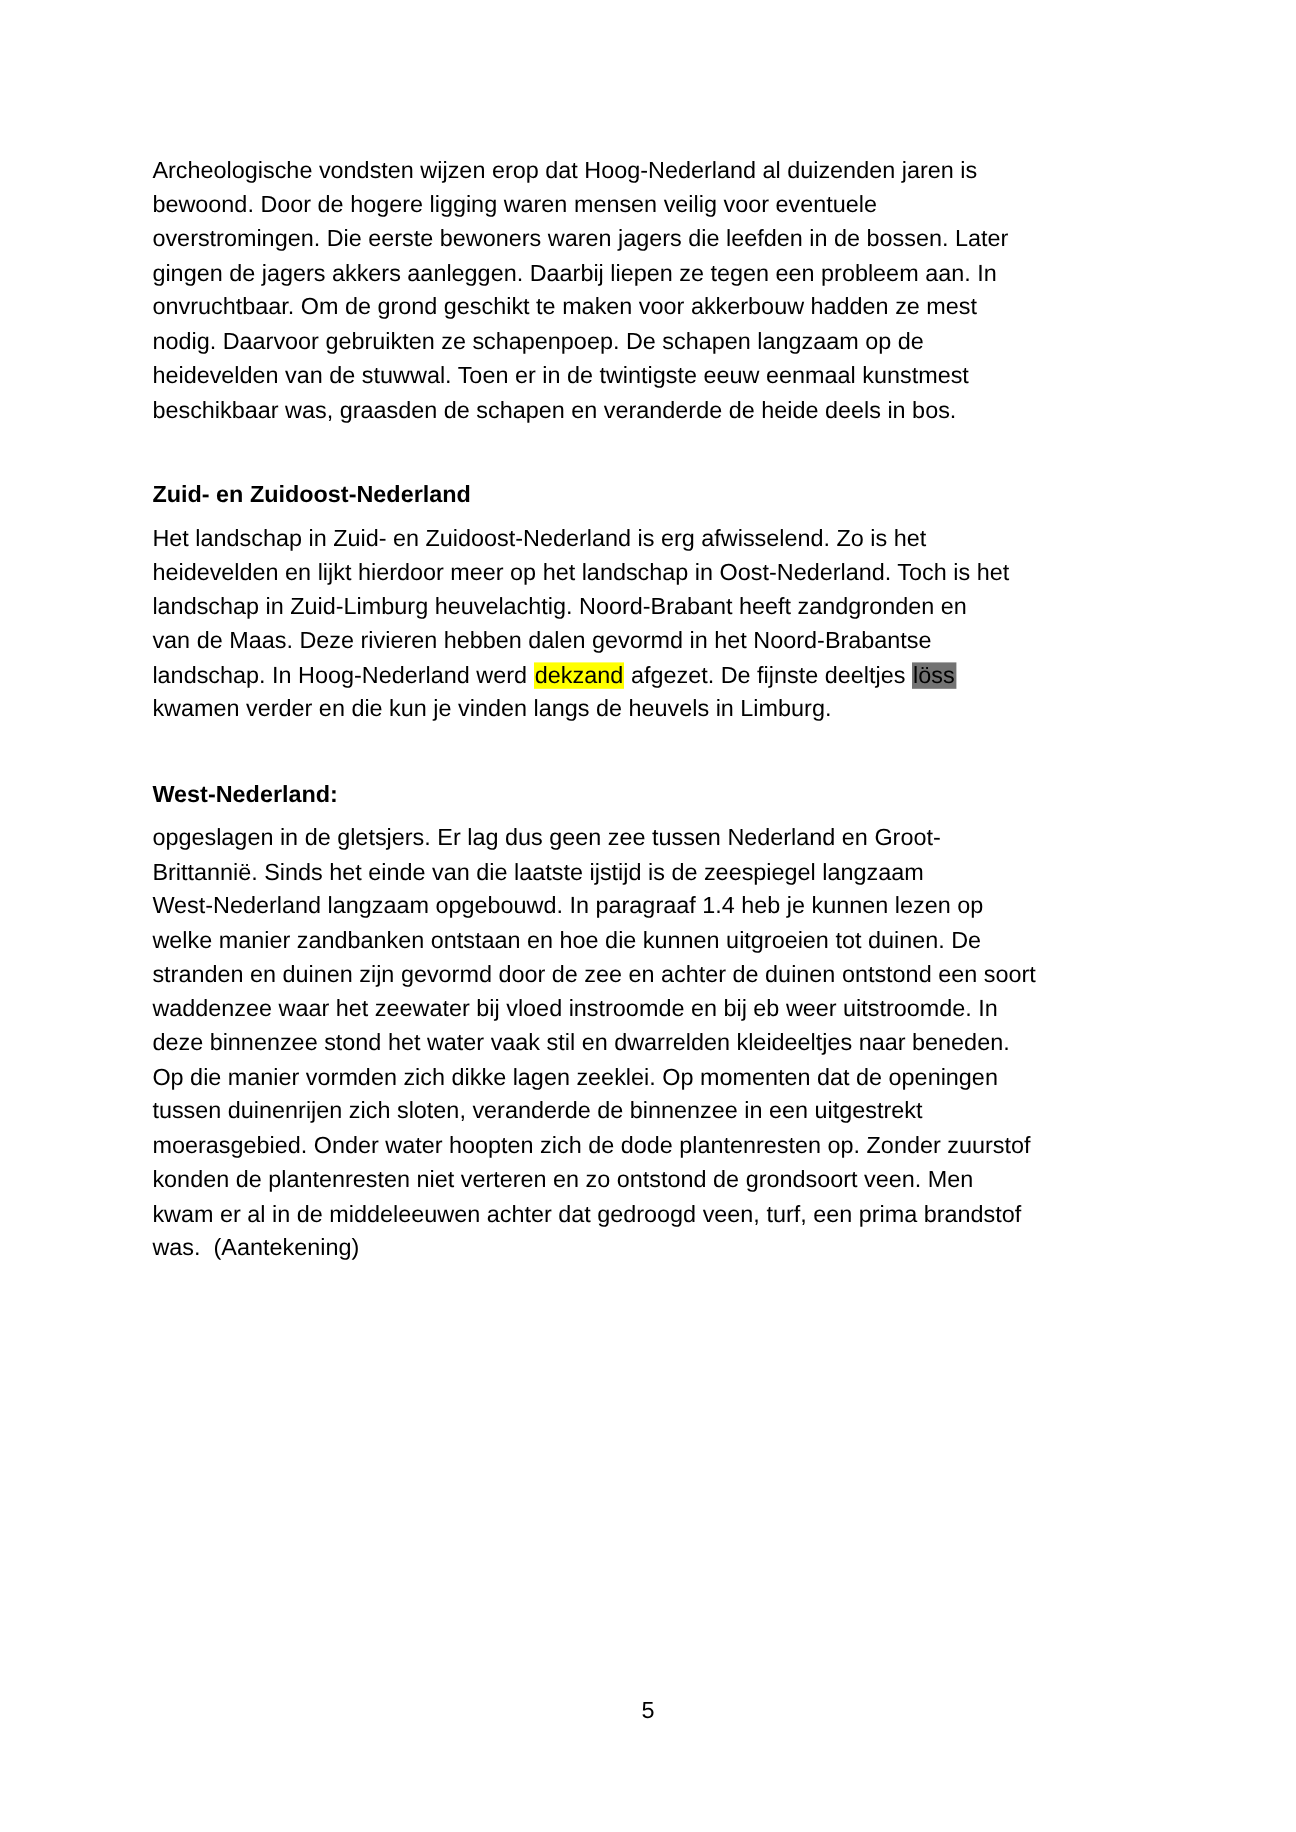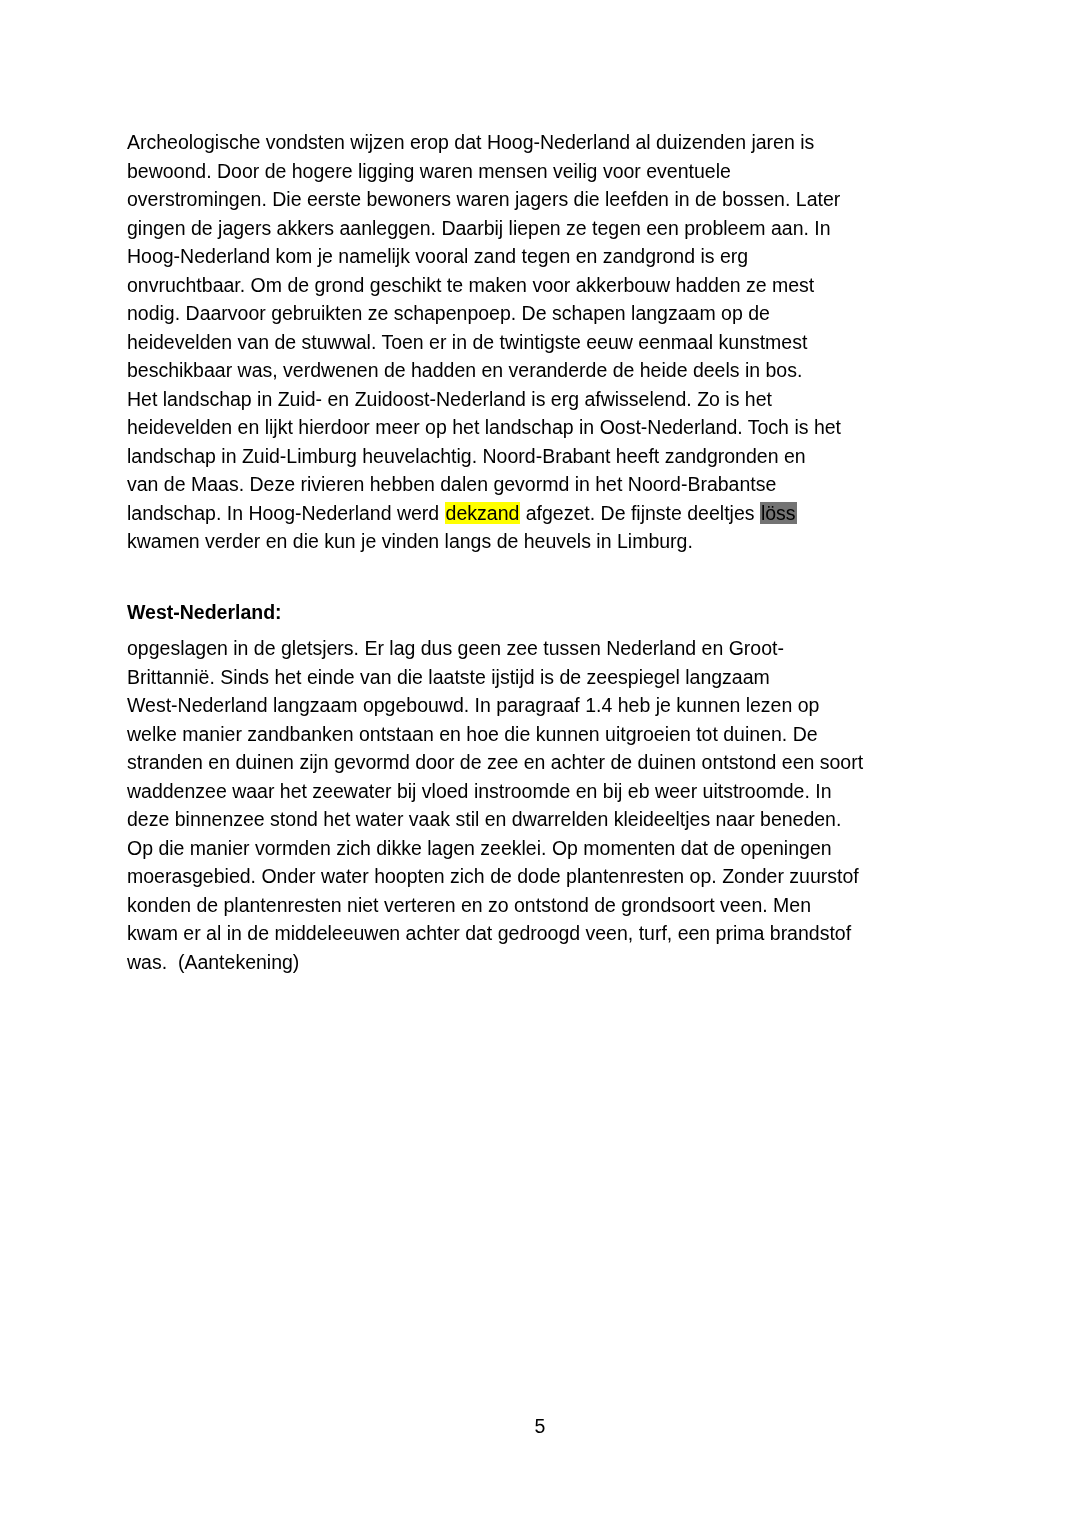--- a/index.html
+++ b/index.html
@@ -49,44 +49,45 @@
 </head>
 <body>
 
 <div class="page">
   <div class="content">
       <div class="paragraph">
         <div class="line"><span>Archeologische vondsten wijzen erop dat Hoog-Nederland al duizenden jaren is</span></div>
         <div class="line"><span>bewoond. Door de hogere ligging waren mensen veilig voor eventuele</span></div>
         <div class="line"><span>overstromingen. Die eerste bewoners waren jagers die leefden in de bossen. Later</span></div>
         <div class="line"><span>gingen de jagers akkers aanleggen. Daarbij liepen ze tegen een probleem aan. In</span></div>
-        <div class="line"><span>Hoog-Nederland kom je namelijk vooral zand tegen en zandgrond is erg</span></div>
         <div class="line"><span>onvruchtbaar. Om de grond geschikt te maken voor akkerbouw hadden ze mest</span></div>
         <div class="line"><span>nodig. Daarvoor gebruikten ze schapenpoep. De schapen langzaam op de</span></div>
         <div class="line"><span>heidevelden van de stuwwal. Toen er in de twintigste eeuw eenmaal kunstmest</span></div>
-        <div class="line"><span>beschikbaar was, verdwenen de hadden en veranderde de heide deels in bos.</span></div>
+        <div class="line"><span>beschikbaar was, graasden de schapen en veranderde de heide deels in bos.</span></div>
       </div>
+      <h2 class="heading">Zuid- en Zuidoost-Nederland</h2>
       <div class="paragraph">
         <div class="line"><span>Het landschap in Zuid- en Zuidoost-Nederland is erg afwisselend. Zo is het</span></div>
         <div class="line"><span>heidevelden en lijkt hierdoor meer op het landschap in Oost-Nederland. Toch is het</span></div>
         <div class="line"><span>landschap in Zuid-Limburg heuvelachtig. Noord-Brabant heeft zandgronden en</span></div>
         <div class="line"><span>van de Maas. Deze rivieren hebben dalen gevormd in het Noord-Brabantse</span></div>
         <div class="line"><span>landschap. In Hoog-Nederland werd </span><mark style="background-color: rgb(255, 255, 0);">dekzand</mark><span> afgezet. De fijnste deeltjes </span><mark style="background-color: #737373;">löss</mark></div>
         <div class="line"><span>kwamen verder en die kun je vinden langs de heuvels in Limburg.</span></div>
       </div>
       <h2 class="heading">West-Nederland:</h2>
       <div class="paragraph">
         <div class="line"><span>opgeslagen in de gletsjers. Er lag dus geen zee tussen Nederland en Groot-</span></div>
         <div class="line"><span>Brittannië. Sinds het einde van die laatste ijstijd is de zeespiegel langzaam</span></div>
         <div class="line"><span>West-Nederland langzaam opgebouwd. In paragraaf 1.4 heb je kunnen lezen op</span></div>
         <div class="line"><span>welke manier zandbanken ontstaan en hoe die kunnen uitgroeien tot duinen. De</span></div>
         <div class="line"><span>stranden en duinen zijn gevormd door de zee en achter de duinen ontstond een soort</span></div>
         <div class="line"><span>waddenzee waar het zeewater bij vloed instroomde en bij eb weer uitstroomde. In</span></div>
         <div class="line"><span>deze binnenzee stond het water vaak stil en dwarrelden kleideeltjes naar beneden.</span></div>
         <div class="line"><span>Op die manier vormden zich dikke lagen zeeklei. Op momenten dat de openingen</span></div>
+        <div class="line"><span>tussen duinenrijen zich sloten, veranderde de binnenzee in een uitgestrekt</span></div>
         <div class="line"><span>moerasgebied. Onder water hoopten zich de dode plantenresten op. Zonder zuurstof</span></div>
         <div class="line"><span>konden de plantenresten niet verteren en zo ontstond de grondsoort veen. Men</span></div>
         <div class="line"><span>kwam er al in de middeleeuwen achter dat gedroogd veen, turf, een prima brandstof</span></div>
         <div class="line"><span>was.  (Aantekening)</span></div>
       </div>
     </div>
   <div class="page-number">5</div>
 </div>
 
 </body></html>

